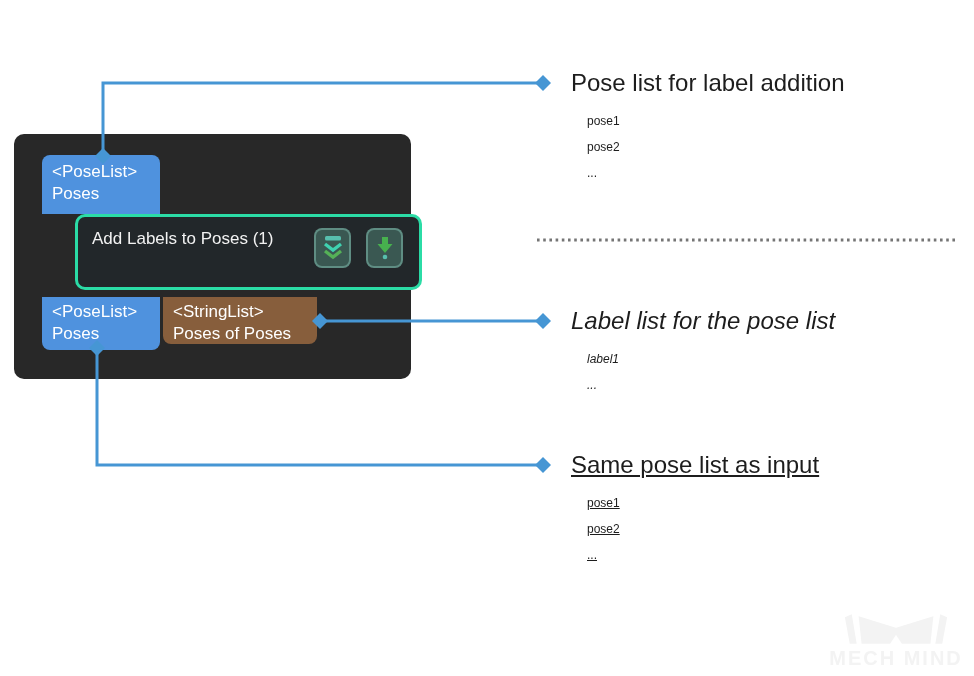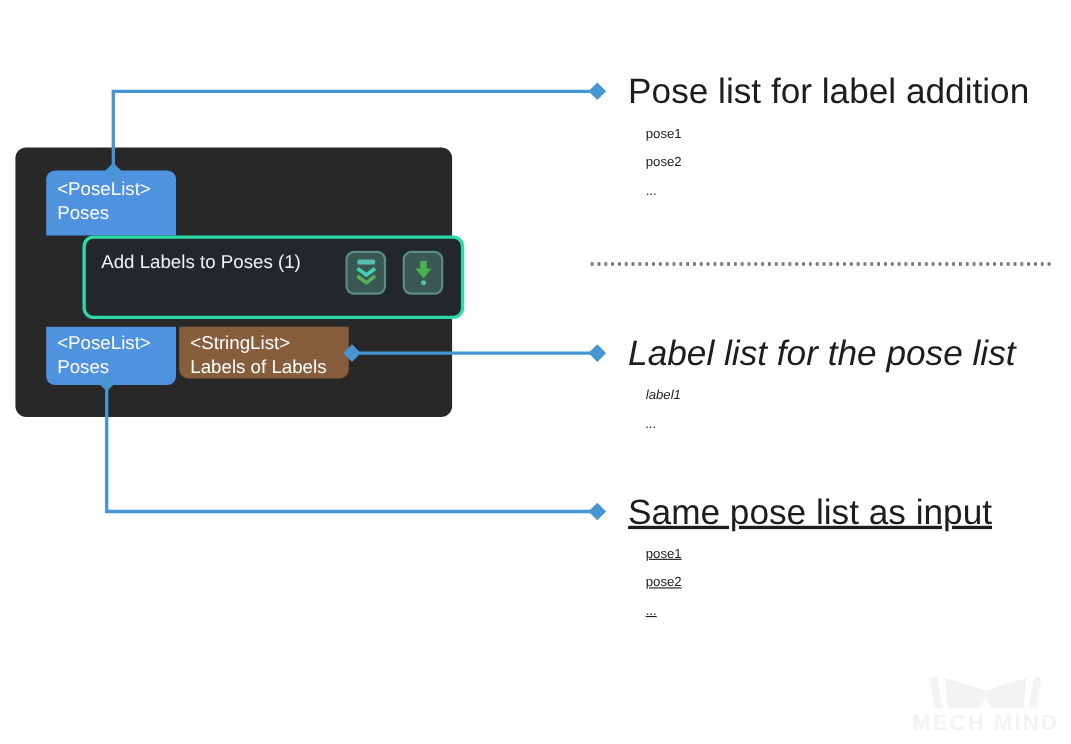--- a/index.html
+++ b/index.html
@@ -36,21 +36,21 @@
     display:flex;align-items:center;justify-content:center;padding:0;cursor:pointer;
   }
   .icon-btn.btn1{left:236px;}
   .icon-btn.btn2{left:288px;}
 
   
   .overlay{position:absolute;left:0;top:0;z-index:3;pointer-events:none;}
 
   
   .annotation{position:absolute;left:571px;color:#1d1d1d;}
-  .annotation .title{font-size:32px;line-height:30px;white-space:nowrap;}
+  .annotation .title{font-size:24px;line-height:30px;white-space:nowrap;}
   .annotation .items{margin:10px 0 0 16px;font-size:12px;line-height:26px;}
   .a1{top:68px;}
   .a2{top:306px;font-style:italic;}
   .a3{top:450px;text-decoration:underline;}
 
   
   .watermark{position:absolute;left:822px;top:613px;width:148px;text-align:center;color:#f3f3f3;}
   .watermark svg{display:block;margin:0 auto;}
   .watermark .wm-text{
     font-size:20px;font-weight:bold;letter-spacing:2px;line-height:20px;margin-top:1px;white-space:nowrap;
@@ -91,21 +91,21 @@
       </button>
     </div>
 
     <div class="port port-blue port-bottom-left">
       <div>&lt;PoseList&gt;</div>
       <div>Poses</div>
     </div>
 
     <div class="port port-brown port-bottom-right">
       <div>&lt;StringList&gt;</div>
-      <div>Labels of Labels</div>
+      <div>Poses of Poses</div>
     </div>
   </div>
 
   <svg class="overlay" width="974" height="676" viewBox="0 0 974 676">
 
     <path d="M103,156 L103,83 L543,83" fill="none" stroke="#4696d4" stroke-width="3"></path>
     <polygon points="103,148 111,156 103,164 95,156" fill="#4696d4"></polygon>
     <polygon points="543,75 551,83 543,91 535,83" fill="#4696d4"></polygon>
 
     <path d="M320,321 L543,321" fill="none" stroke="#4696d4" stroke-width="3"></path>

